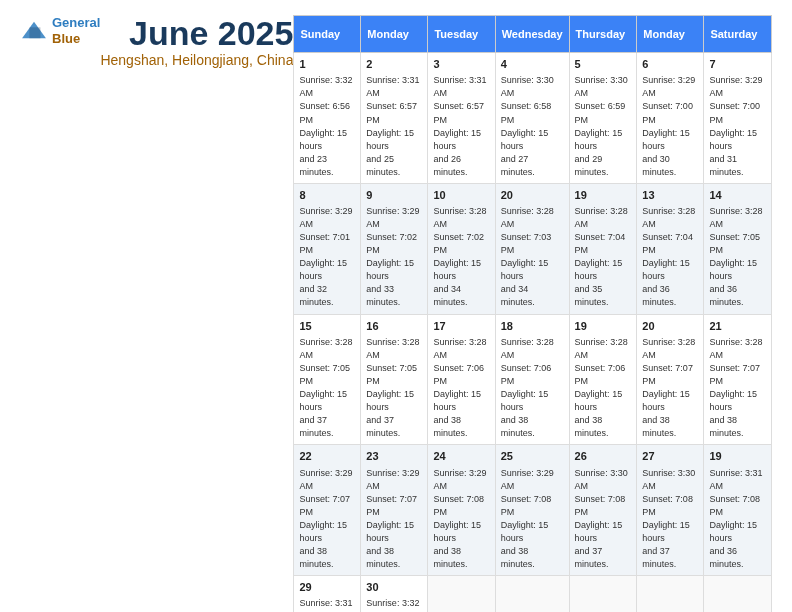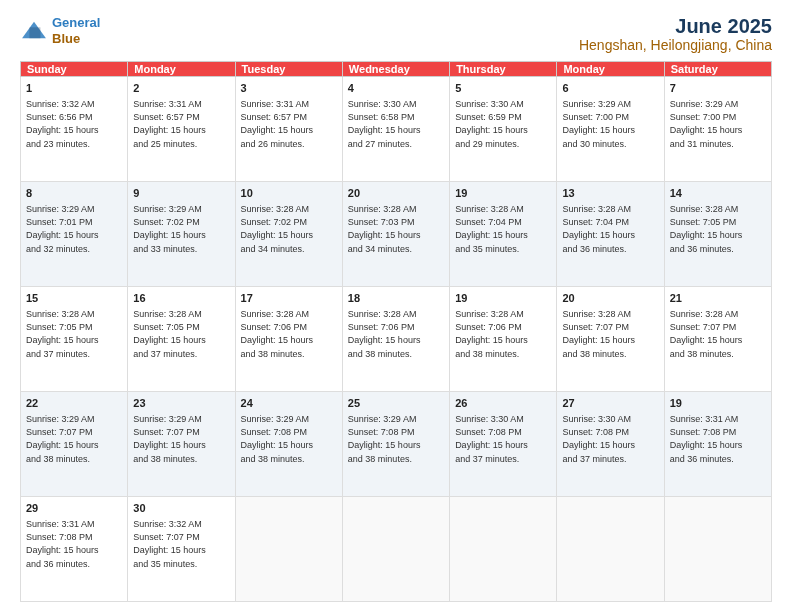--- a/index.html
+++ b/index.html
@@ -8,21 +8,21 @@
       height: 612px;
       font-family: Arial, sans-serif;
       background: #fff;
       overflow: hidden;
     }
     .page {
       width: 792px;
       height: 612px;
       padding: 15px 20px 10px 20px;
       display: flex;
-      flex-direction: column;
+      flex-direction: row;
     }
     .header {
       display: flex;
       justify-content: space-between;
       align-items: flex-start;
       margin-bottom: 8px;
     }
     .logo {
       display: flex;
       align-items: center;
@@ -38,40 +38,40 @@
       color: #2e7dc0;
     }
     .logo-icon {
       width: 28px;
       height: 22px;
     }
     .title-block {
       text-align: right;
     }
     .main-title {
-      font-size: 20px;
+      font-size: 34px;
       font-weight: bold;
       color: #1a3a5c;
       line-height: 1.1;
     }
     .subtitle {
       font-size: 14px;
       color: #a16207;
     }
     .calendar {
       flex: 1;
       border-collapse: collapse;
       width: 100%;
       font-size: 9.5px;
     }
     .calendar th {
-      background-color: #ef4444;
+      background-color: #3b82f6;
       color: #fff;
       text-align: left;
-      padding: 1px 6px;
+      padding: 12px 6px;
       font-size: 11px;
       font-weight: bold;
       border: 1px solid #ccc;
     }
     .calendar td {
       vertical-align: top;
       border: 1px solid #ddd;
       padding: 4px 5px;
       width: calc(100% / 7);
       background: #fff;

